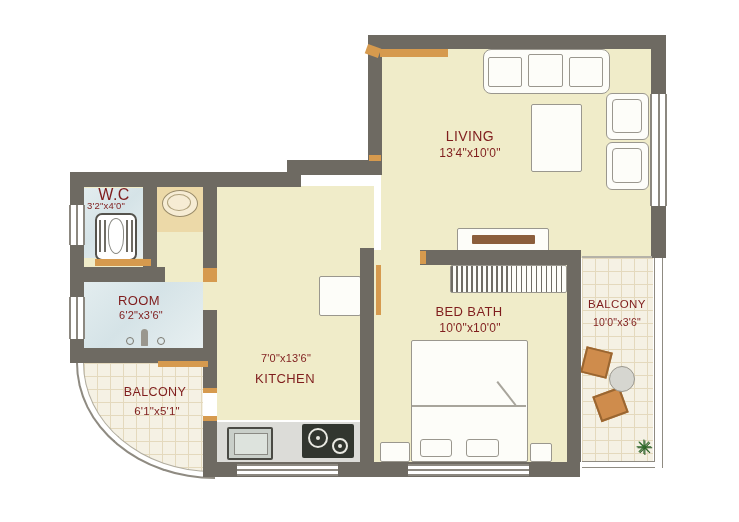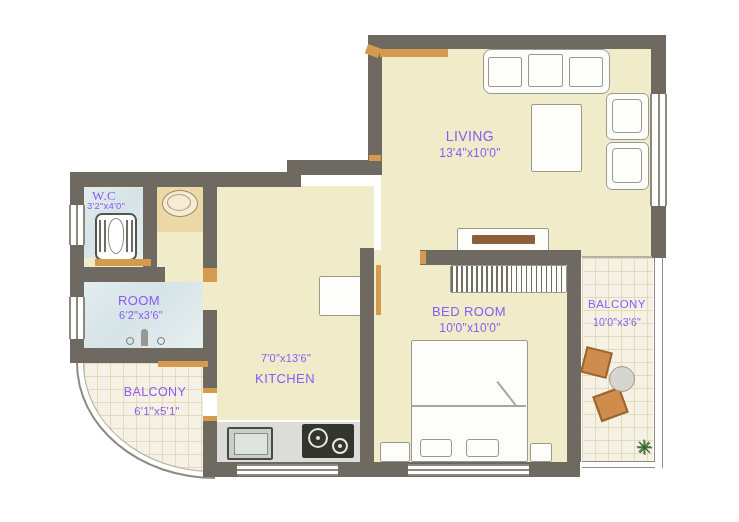--- a/index.html
+++ b/index.html
@@ -16,21 +16,21 @@
   .wall{position:absolute;background:#6e6a62;z-index:5;}
   .vwindow{position:absolute;z-index:6;background:
      linear-gradient(90deg,#8c8880 0 2px,#fff 2px calc(50% - 1px),#8c8880 calc(50% - 1px) calc(50% + 1px),#fff calc(50% + 1px) calc(100% - 2px),#8c8880 calc(100% - 2px) 100%);}
   .hwindow{position:absolute;z-index:6;background:
      linear-gradient(180deg,#8c8880 0 2px,#fff 2px calc(50% - 1px),#8c8880 calc(50% - 1px) calc(50% + 1px),#fff calc(50% + 1px) calc(100% - 2px),#8c8880 calc(100% - 2px) 100%);}
   .railv{position:absolute;z-index:6;background:#fff;border-left:1.5px solid #8f8b82;border-right:1.5px solid #8f8b82;}
   .railh{position:absolute;z-index:6;background:#fff;border-top:1.5px solid #8f8b82;border-bottom:1.5px solid #8f8b82;}
   .door{position:absolute;background:#d69a4e;z-index:7;}
   .furn{position:absolute;background:#fdfdf9;border:1.5px solid #9a978e;border-radius:2px;z-index:3;box-sizing:border-box;}
   .label{position:absolute;z-index:9;transform:translate(-50%,-50%);text-align:center;
-         color:#8b5cf6;white-space:nowrap;line-height:1;}
+         color:#7f1d1d;white-space:nowrap;line-height:1;}
   .rname{font-size:13px;letter-spacing:.4px;}
   .rdims{font-size:12px;letter-spacing:.2px;}
   .hatch{background-image:repeating-linear-gradient(90deg,#6f6c64 0 1.5px,transparent 1.5px 5px);}
   .arcOuter{position:absolute;left:76px;top:363px;width:139px;height:116px;z-index:2;
             background:#fff;border-left:2px solid #8f8b82;border-bottom:2px solid #8f8b82;
             border-bottom-left-radius:100% 100%;box-sizing:border-box;}
   .arcInner{position:absolute;left:5px;top:0;width:130px;height:109px;
             border-bottom-left-radius:100% 100%;border-left:1.5px solid #b0ac9f;border-bottom:1.5px solid #b0ac9f;
             box-sizing:border-box;}
   .burner{position:absolute;border:2.5px solid #e9e9e2;border-radius:50%;}
@@ -148,30 +148,30 @@
   <div class="abs" style="left:203px;top:392px;width:14px;height:24px;background:#fff;z-index:6;"></div>
   <div class="door" style="left:203px;top:388px;width:14px;height:5px;"></div>
   <div class="door" style="left:203px;top:416px;width:14px;height:5px;"></div>
   <div class="door" style="left:376px;top:265px;width:5px;height:50px;"></div>
   <div class="door" style="left:420px;top:251px;width:6px;height:13px;"></div>
   <div class="door" style="left:369px;top:155px;width:12px;height:6px;"></div>
 
   <div class="label rname" style="left:470px;top:136px;font-size:14px;">LIVING</div>
   <div class="label rdims" style="left:470px;top:153px;">13'4"x10'0"</div>
 
-  <div class="label rname" style="left:104px;top:195px;font-size:13px;font-family:Liberation Serif, serif;">W.C</div>
+  <div class="label rname" style="left:114px;top:195px;font-size:16px;">W.C</div>
   <div class="label rdims" style="left:106px;top:206px;font-size:9.5px;">3'2"x4'0"</div>
 
   <div class="label rname" style="left:139px;top:300px;">ROOM</div>
   <div class="label rdims" style="left:141px;top:315px;font-size:11px;">6'2"x3'6"</div>
 
   <div class="label rname" style="left:285px;top:341px;margin-top:37px;">KITCHEN</div>
   <div class="label rdims" style="left:286px;top:358px;font-size:11px;">7'0"x13'6"</div>
 
-  <div class="label rname" style="left:469px;top:311px;">BED ROOM</div>
+  <div class="label rname" style="left:469px;top:311px;">BED BATH</div>
   <div class="label rdims" style="left:470px;top:328px;">10'0"x10'0"</div>
 
   <div class="label rname" style="left:617px;top:305px;font-size:11.5px;">BALCONY</div>
   <div class="label rdims" style="left:617px;top:322px;font-size:10.5px;">10'0"x3'6"</div>
 
   <div class="label rname" style="left:155px;top:392px;font-size:12.5px;">BALCONY</div>
   <div class="label rdims" style="left:157px;top:412px;font-size:11.5px;">6'1"x5'1"</div>
 
 </div>
 

